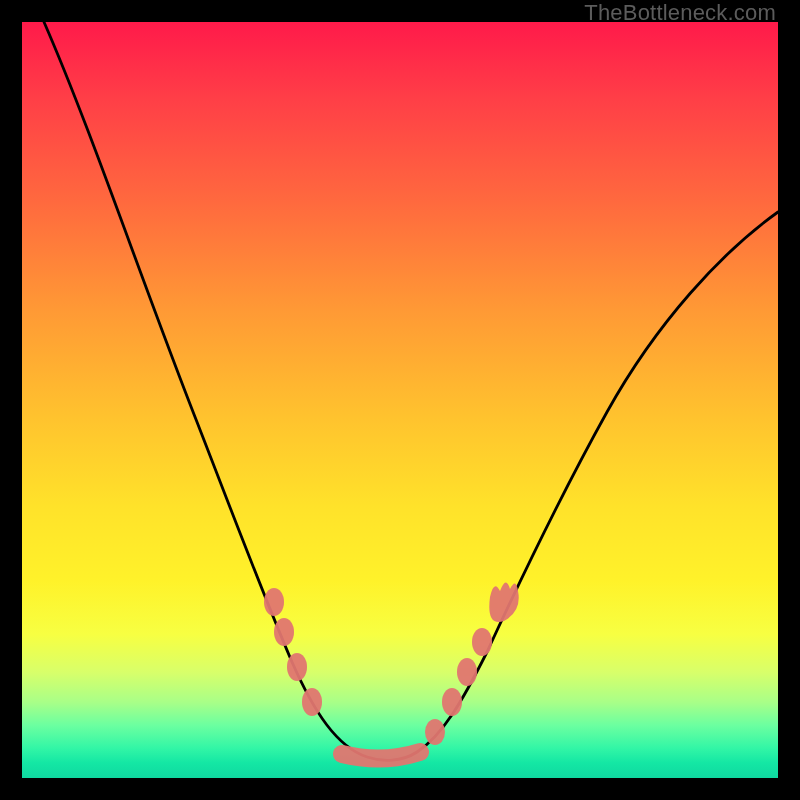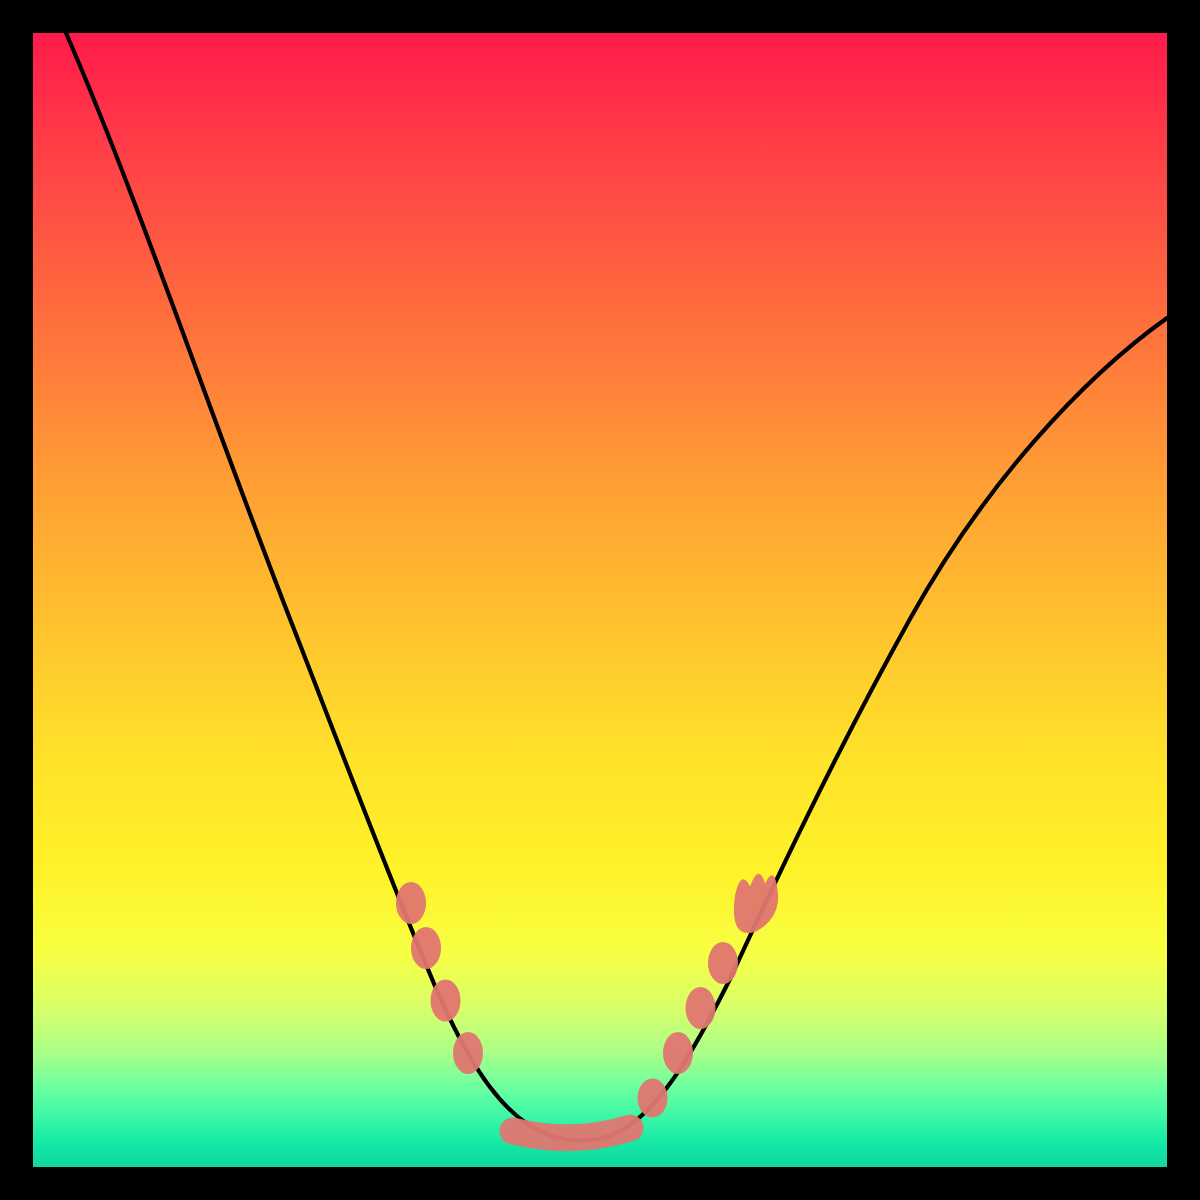--- a/index.html
+++ b/index.html
@@ -76,20 +76,21 @@
     fill: none;
     opacity: 0.95;
   }
 </style>
 </head>
 <body>
 
 <div class="frame">
   <div class="plot-bg"></div>
 
+  <div class="watermark">TheBottleneck.com</div>
 
   <svg class="overlay" viewBox="0 0 756 756" preserveAspectRatio="none">
 
     <path class="curve" d="M 22 0
              C 70 110, 120 260, 175 400
              C 210 490, 240 570, 270 640
              C 292 690, 315 725, 345 735
              C 360 740, 380 740, 395 730
              C 420 714, 440 680, 465 630
              C 495 565, 535 480, 585 390

